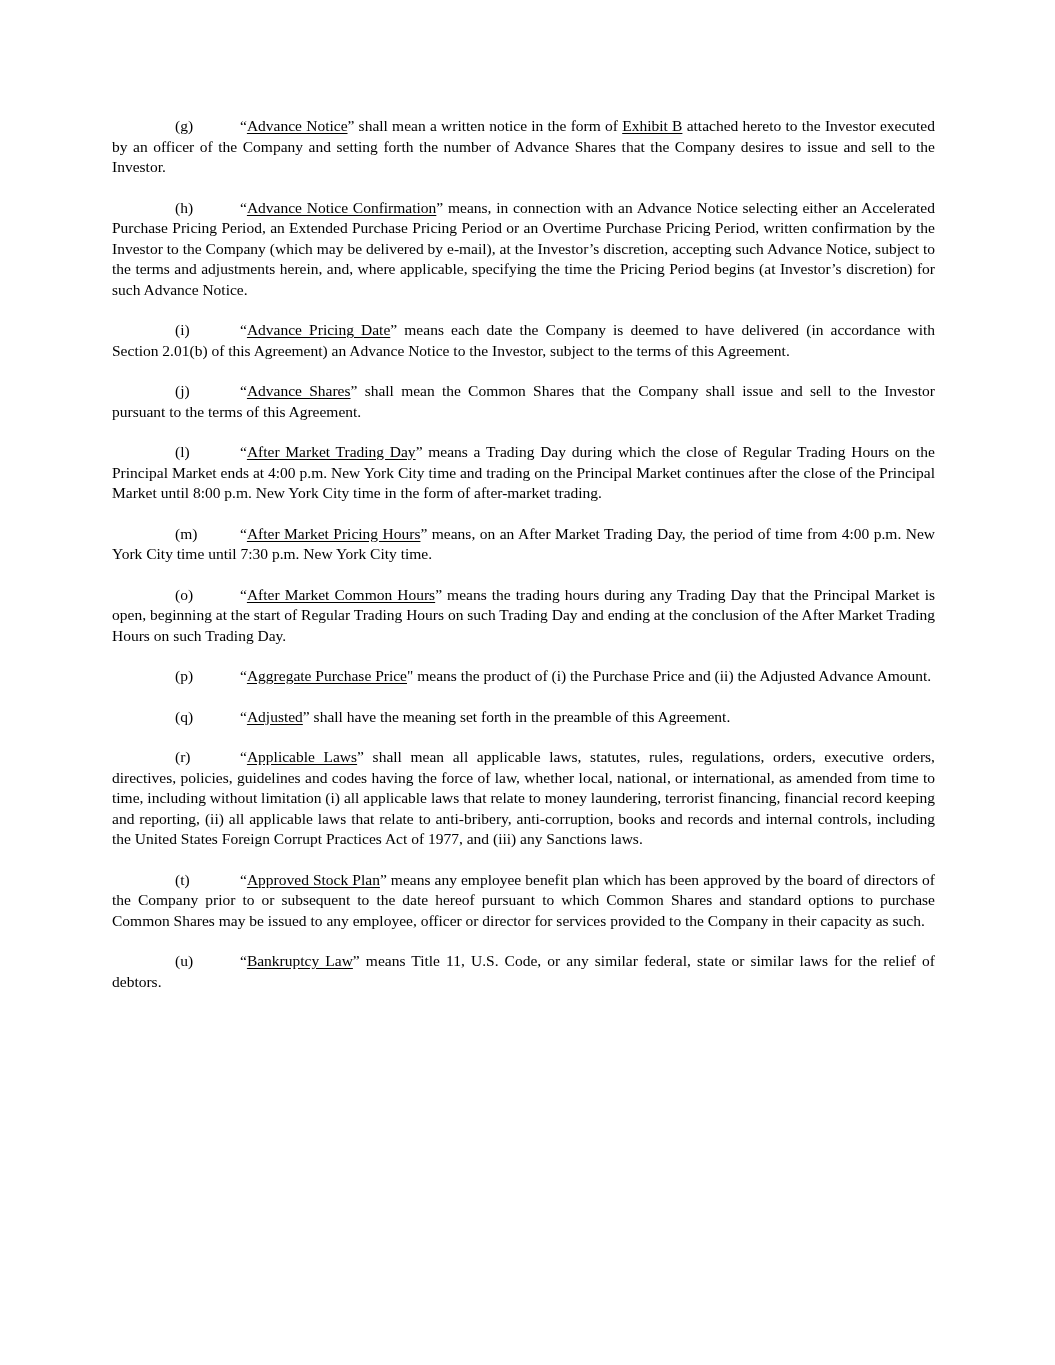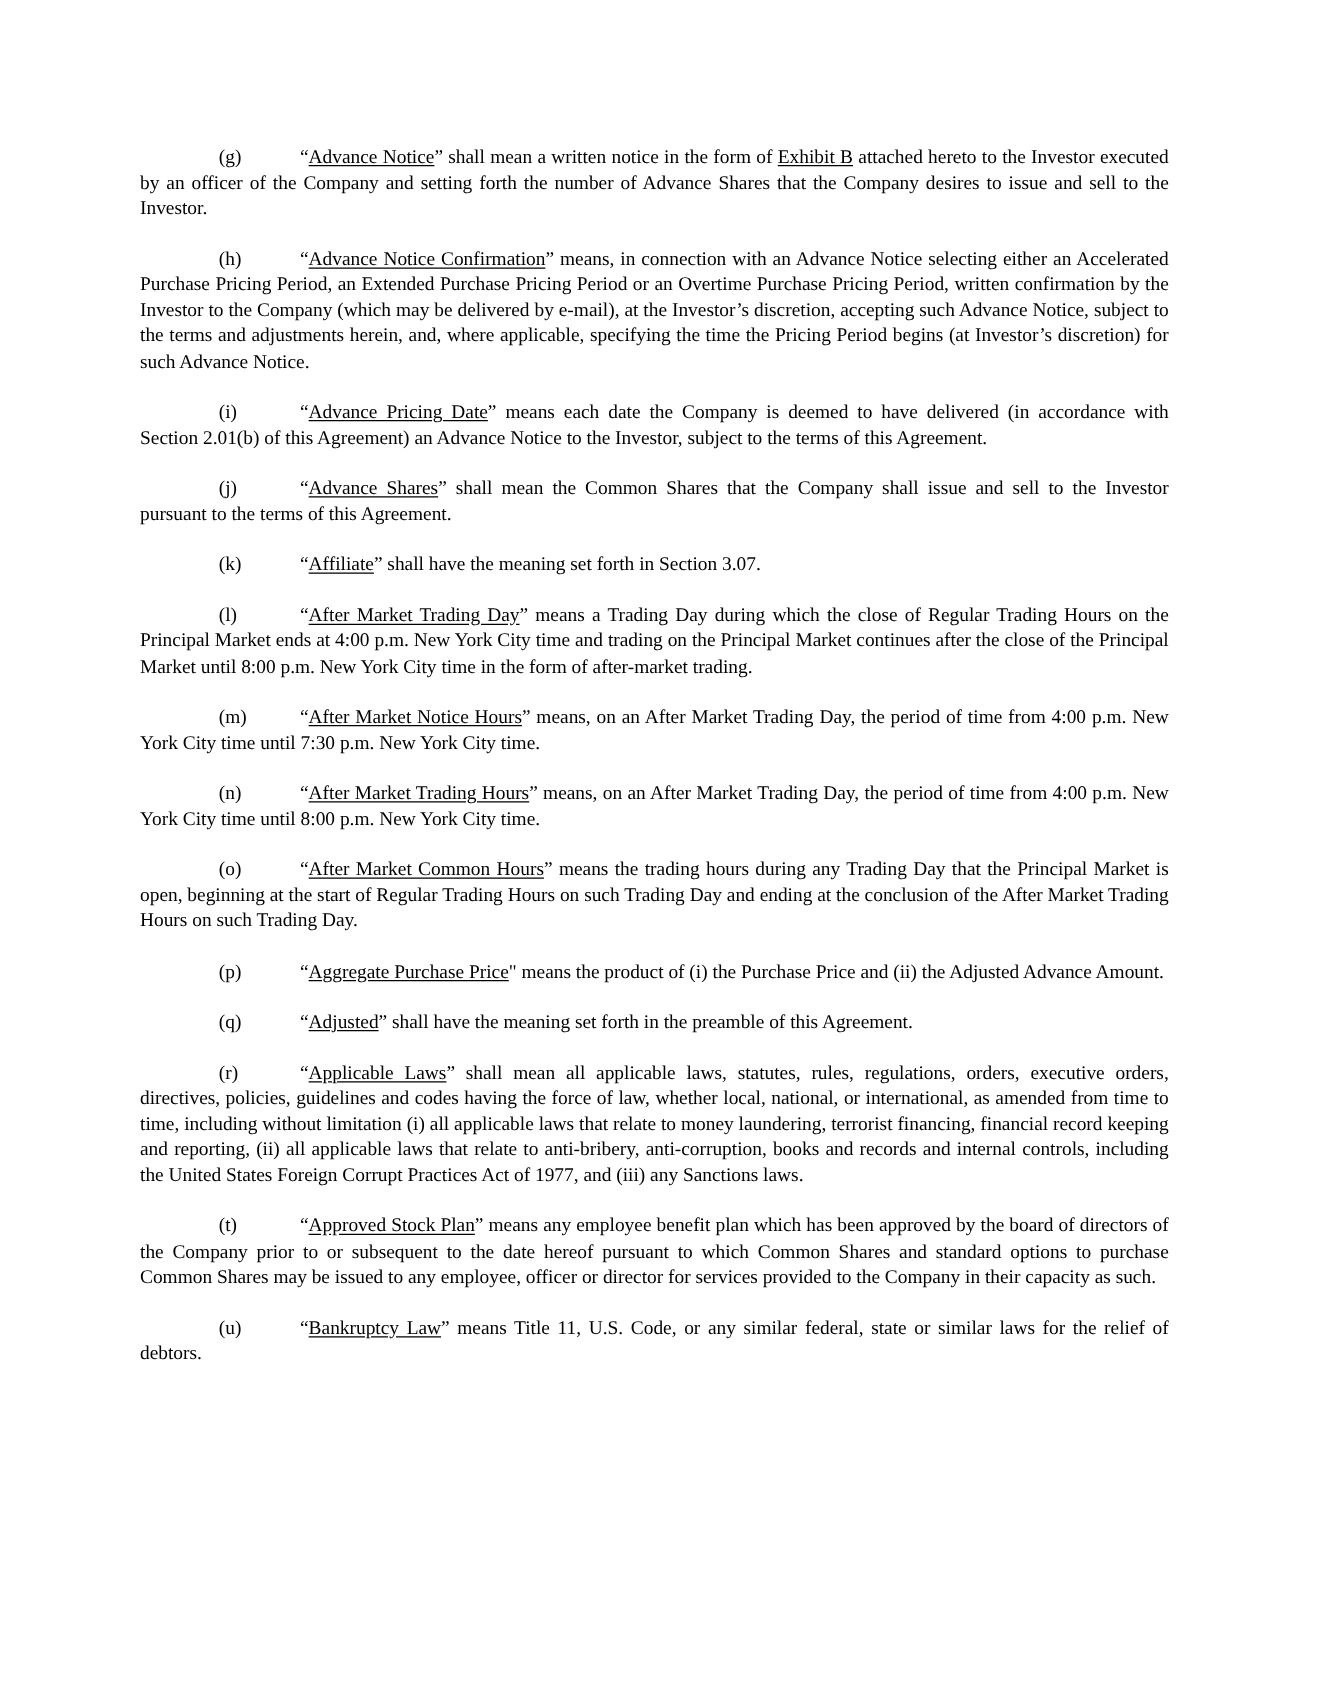--- a/index.html
+++ b/index.html
@@ -51,24 +51,22 @@
 </style>
 </head>
 <body>
 
 <div class="page">
   <div class="content" id="definitions-list">
       <p class="para"><span class="letter">(g)</span><span>“</span><span class="term">Advance Notice</span><span>” shall mean a written notice in the form of </span><span class="term">Exhibit B</span><span> attached hereto to the Investor executed by an officer of the Company and setting forth the number of Advance Shares that the Company desires to issue and sell to the Investor.</span></p>
       <p class="para"><span class="letter">(h)</span><span>“</span><span class="term">Advance Notice Confirmation</span><span>” means, in connection with an Advance Notice selecting either an Accelerated Purchase Pricing Period, an Extended Purchase Pricing Period or an Overtime Purchase Pricing Period, written confirmation by the Investor to the Company (which may be delivered by e-mail), at the Investor’s discretion, accepting such Advance Notice, subject to the terms and adjustments herein, and, where applicable, specifying the time the Pricing Period begins (at Investor’s discretion) for such Advance Notice.</span></p>
       <p class="para"><span class="letter">(i)</span><span>“</span><span class="term">Advance Pricing Date</span><span>” means each date the Company is deemed to have delivered (in accordance with Section 2.01(b) of this Agreement) an Advance Notice to the Investor, subject to the terms of this Agreement.</span></p>
       <p class="para"><span class="letter">(j)</span><span>“</span><span class="term">Advance Shares</span><span>” shall mean the Common Shares that the Company shall issue and sell to the Investor pursuant to the terms of this Agreement.</span></p>
-      <p class="para"><span class="letter">(k)</span><span>“</span><span class="term">Affiliate</span><span>” shall have the meaning set forth in Section 3.07.</span></p>
       <p class="para"><span class="letter">(l)</span><span>“</span><span class="term">After Market Trading Day</span><span>” means a Trading Day during which the close of Regular Trading Hours on the Principal Market ends at 4:00 p.m. New York City time and trading on the Principal Market continues after the close of the Principal Market until 8:00 p.m. New York City time in the form of after-market trading.</span></p>
-      <p class="para"><span class="letter">(m)</span><span>“</span><span class="term">After Market Notice Hours</span><span>” means, on an After Market Trading Day, the period of time from 4:00 p.m. New York City time until 7:30 p.m. New York City time.</span></p>
-      <p class="para"><span class="letter">(n)</span><span>“</span><span class="term">After Market Trading Hours</span><span>” means, on an After Market Trading Day, the period of time from 4:00 p.m. New York City time until 8:00 p.m. New York City time.</span></p>
+      <p class="para"><span class="letter">(m)</span><span>“</span><span class="term">After Market Pricing Hours</span><span>” means, on an After Market Trading Day, the period of time from 4:00 p.m. New York City time until 7:30 p.m. New York City time.</span></p>
       <p class="para"><span class="letter">(o)</span><span>“</span><span class="term">After Market Common Hours</span><span>” means the trading hours during any Trading Day that the Principal Market is open, beginning at the start of Regular Trading Hours on such Trading Day and ending at the conclusion of the After Market Trading Hours on such Trading Day.</span></p>
       <p class="para"><span class="letter">(p)</span><span>“</span><span class="term">Aggregate Purchase Price</span><span>" means the product of (i) the Purchase Price and (ii) the Adjusted Advance Amount.</span></p>
       <p class="para"><span class="letter">(q)</span><span>“</span><span class="term">Adjusted</span><span>” shall have the meaning set forth in the preamble of this Agreement.</span></p>
       <p class="para"><span class="letter">(r)</span><span>“</span><span class="term">Applicable Laws</span><span>” shall mean all applicable laws, statutes, rules, regulations, orders, executive orders, directives, policies, guidelines and codes having the force of law, whether local, national, or international, as amended from time to time, including without limitation (i) all applicable laws that relate to money laundering, terrorist financing, financial record keeping and reporting, (ii) all applicable laws that relate to anti-bribery, anti-corruption, books and records and internal controls, including the United States Foreign Corrupt Practices Act of 1977, and (iii) any Sanctions laws.</span></p>
       <p class="para"><span class="letter">(t)</span><span>“</span><span class="term">Approved Stock Plan</span><span>” means any employee benefit plan which has been approved by the board of directors of the Company prior to or subsequent to the date hereof pursuant to which Common Shares and standard options to purchase Common Shares may be issued to any employee, officer or director for services provided to the Company in their capacity as such.</span></p>
       <p class="para"><span class="letter">(u)</span><span>“</span><span class="term">Bankruptcy Law</span><span>” means Title 11, U.S. Code, or any similar federal, state or similar laws for the relief of debtors.</span></p>
     </div>
   <div class="footer">2</div>
 </div>
 

